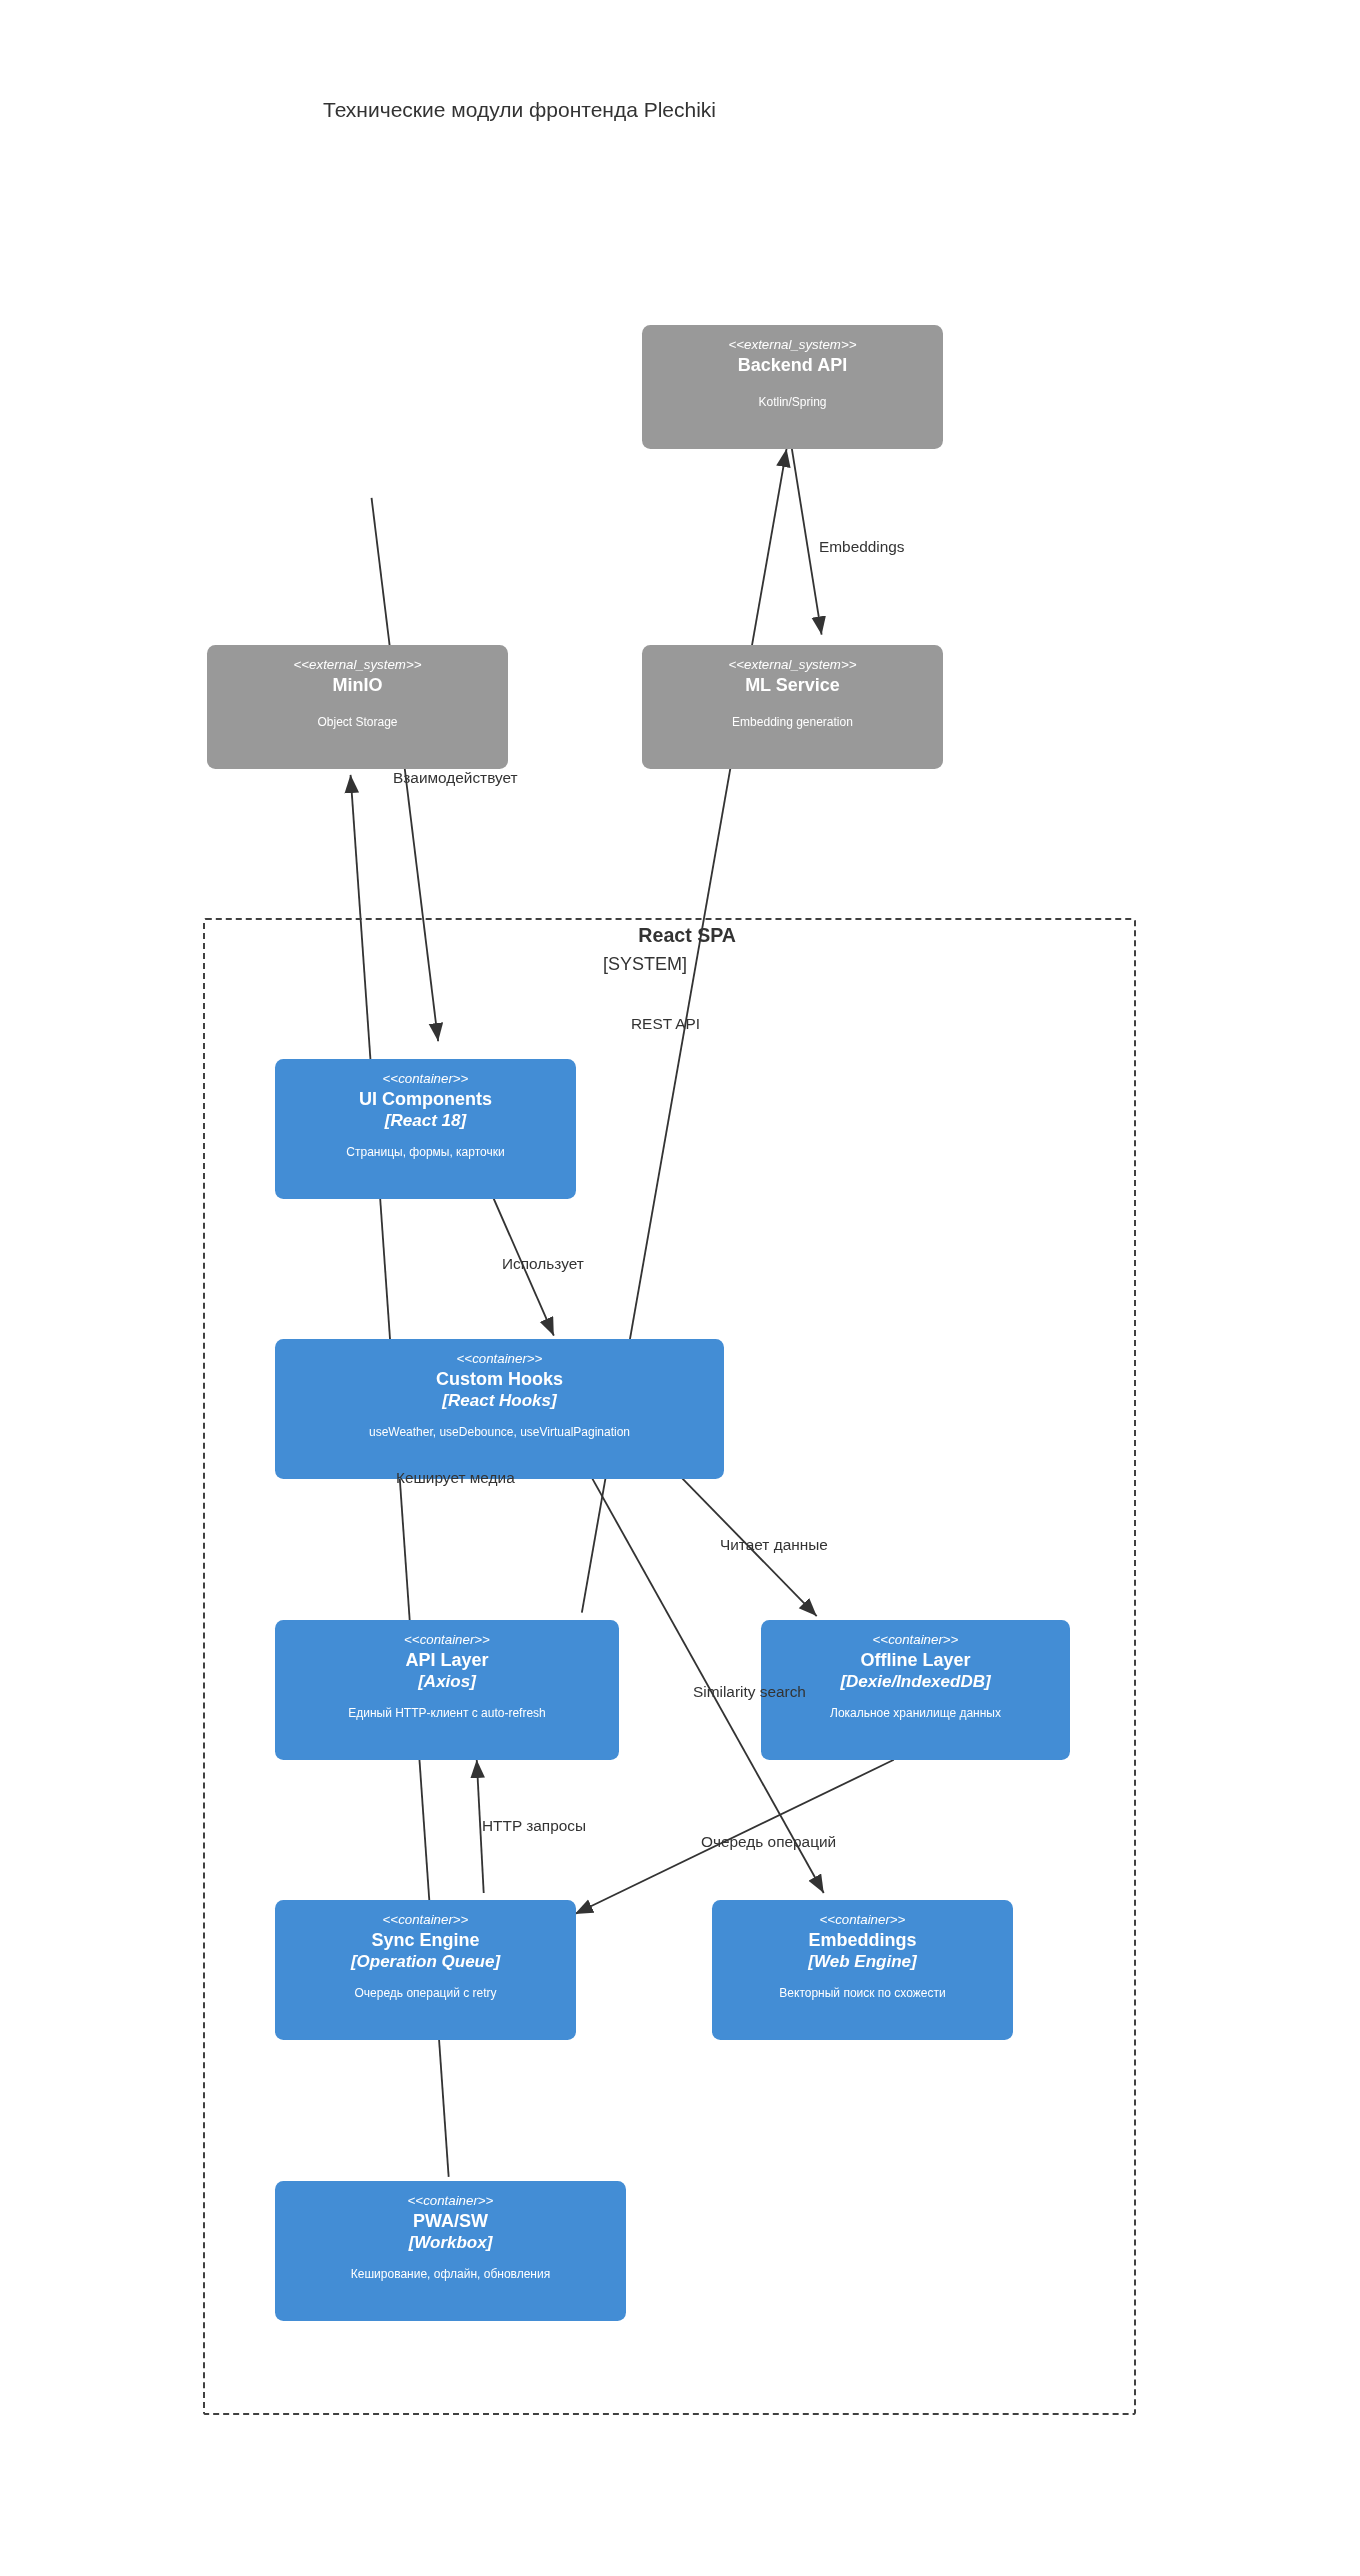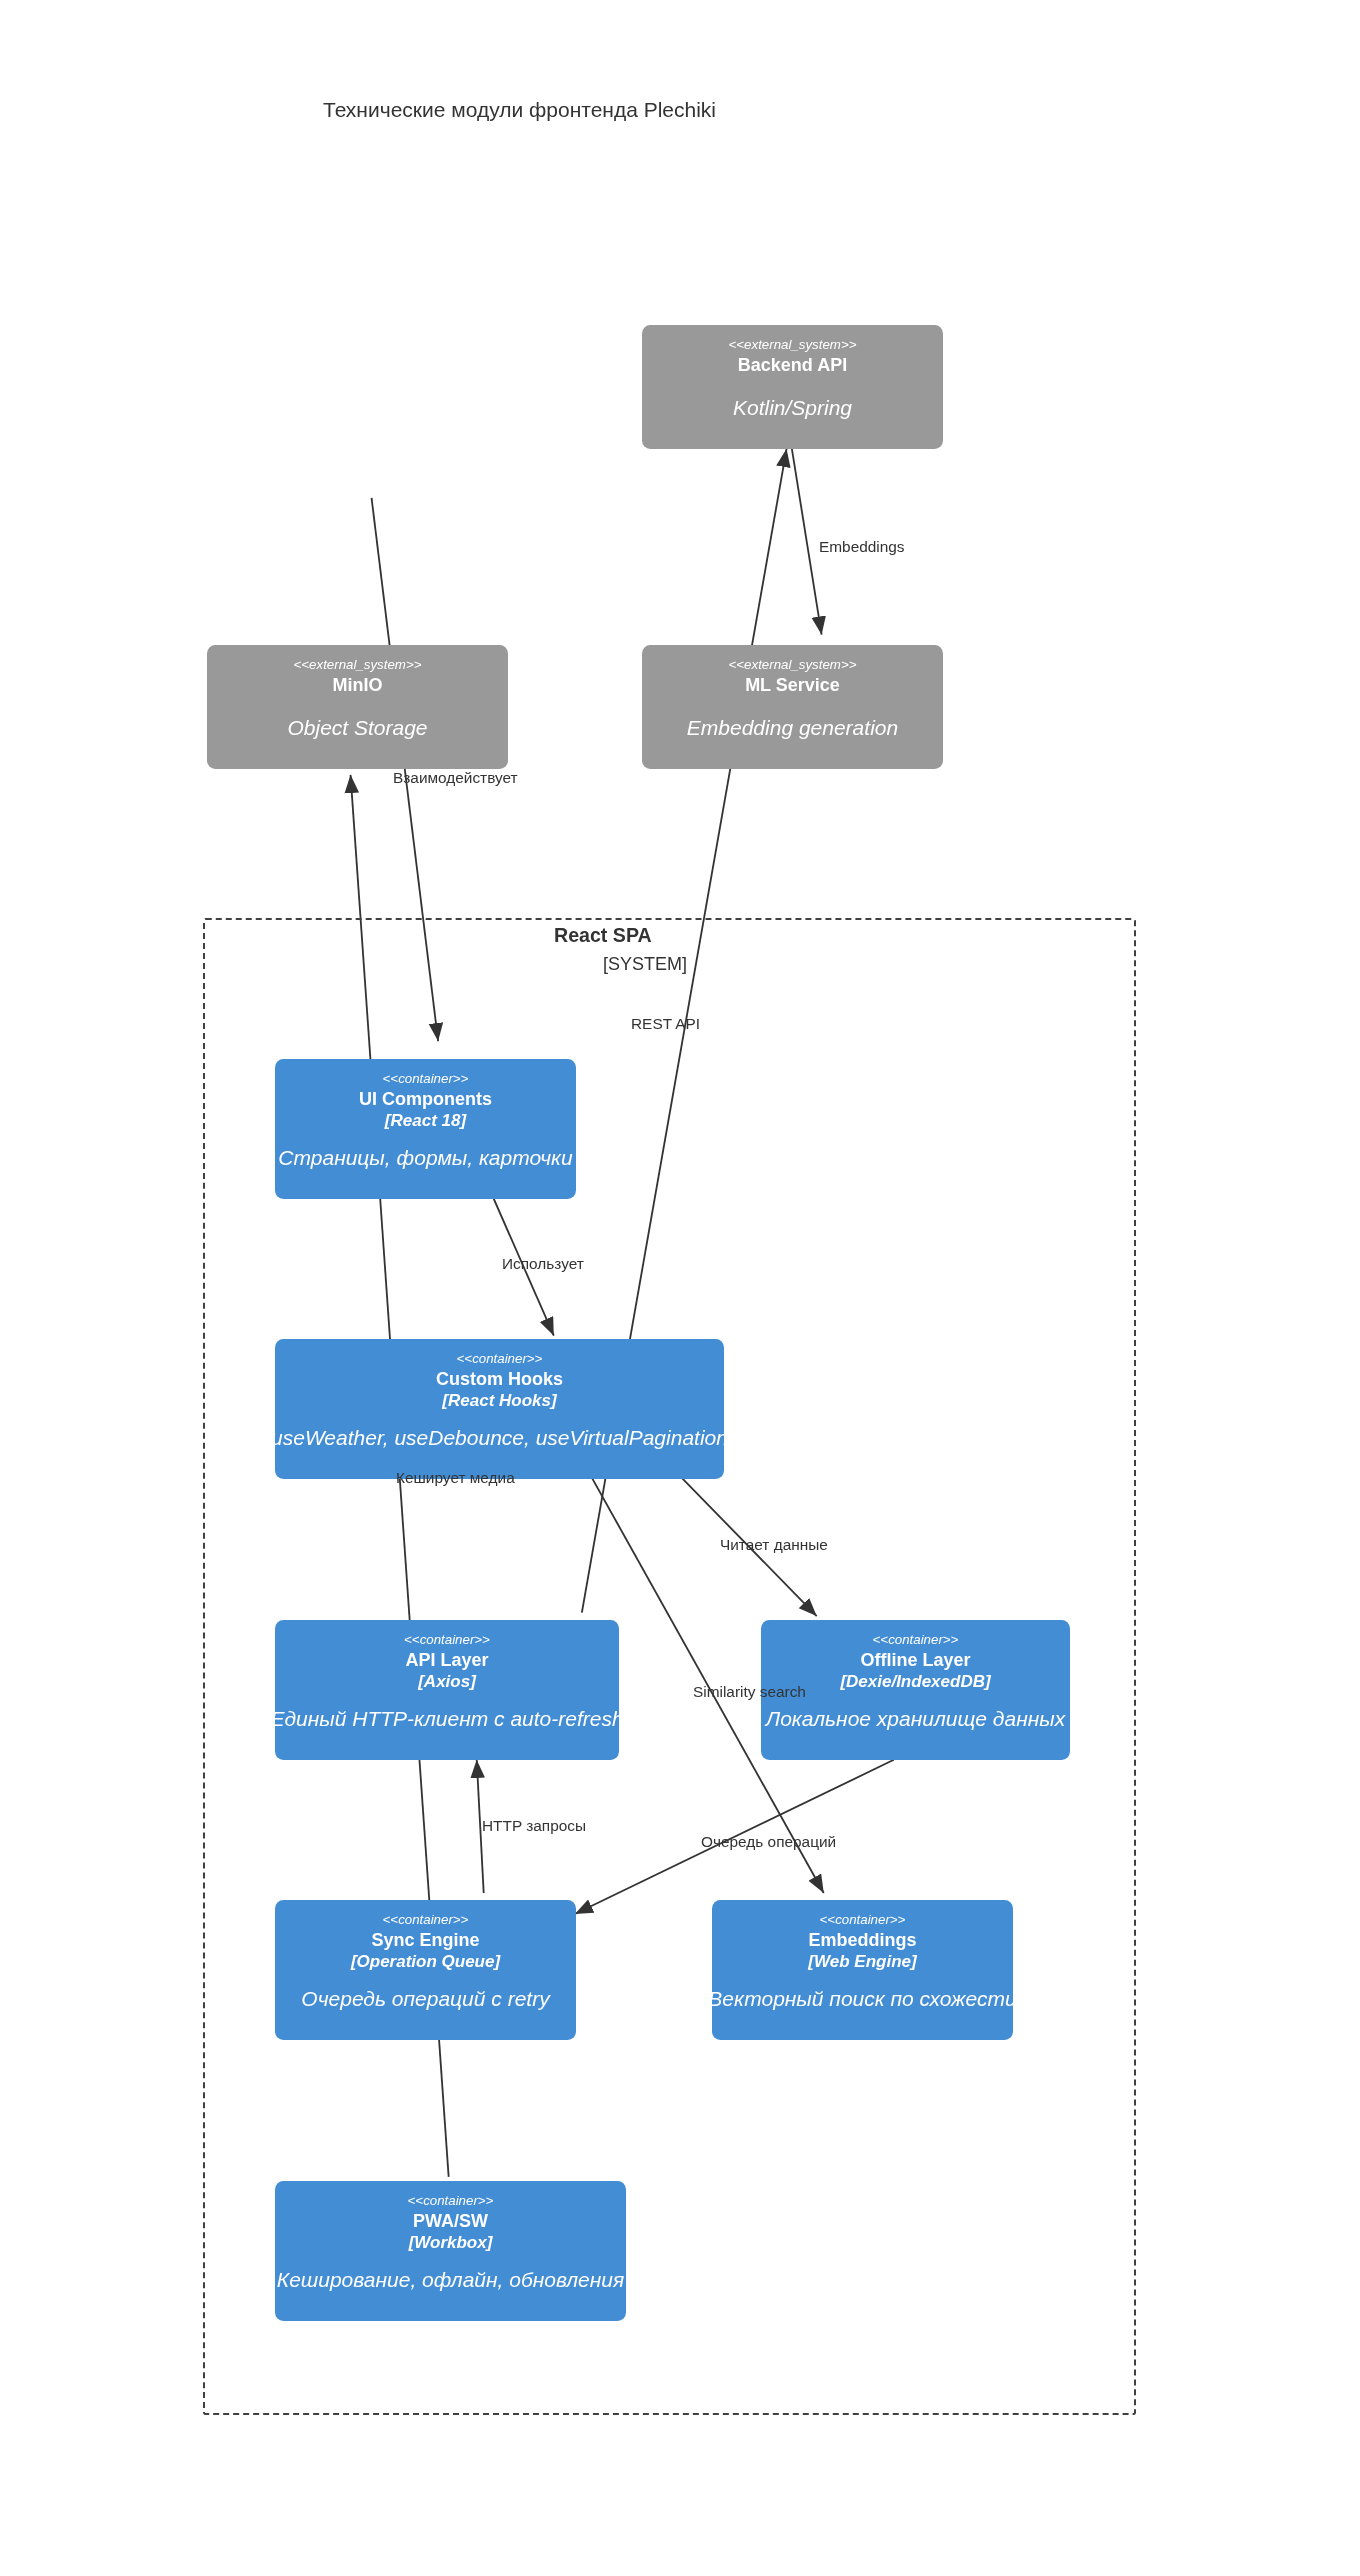--- a/index.html
+++ b/index.html
@@ -47,21 +47,21 @@
     border: 2.1px dashed #404040;
     border-radius: 2.8px;
     background: transparent;
   }
   .boundary-title {
     position: absolute;
     font-size: 19.6px;
     font-weight: bold;
     color: #333333;
     white-space: nowrap;
-    text-align: left;
+    text-align: right;
   }
   .boundary-subtitle {
     position: absolute;
     font-size: 18px;
     font-weight: 400;
     color: #333333;
     white-space: nowrap;
     text-align: center;
   }
 
@@ -98,26 +98,25 @@
   }
   .node-tech {
     font-size: 17px;
     font-style: italic;
     font-weight: bold;
     color: #ffffff;
     white-space: nowrap;
     line-height: 1.1;
   }
   .node-desc {
-    font-size: 21px;
+    font-size: 12px;
     font-weight: 400;
     color: #ffffff;
     white-space: nowrap;
     line-height: 1.1;
-    font-style: italic;
   }
   .person-glyph {
     width: 45px;
     height: 45px;
     position: relative;
   }
   .person-glyph .head {
     position: absolute;
     left: 50%;
     top: 0;

